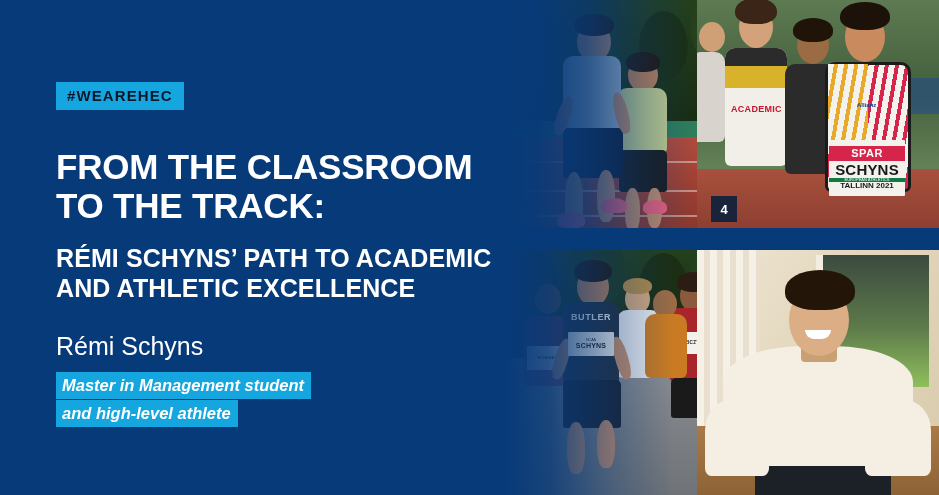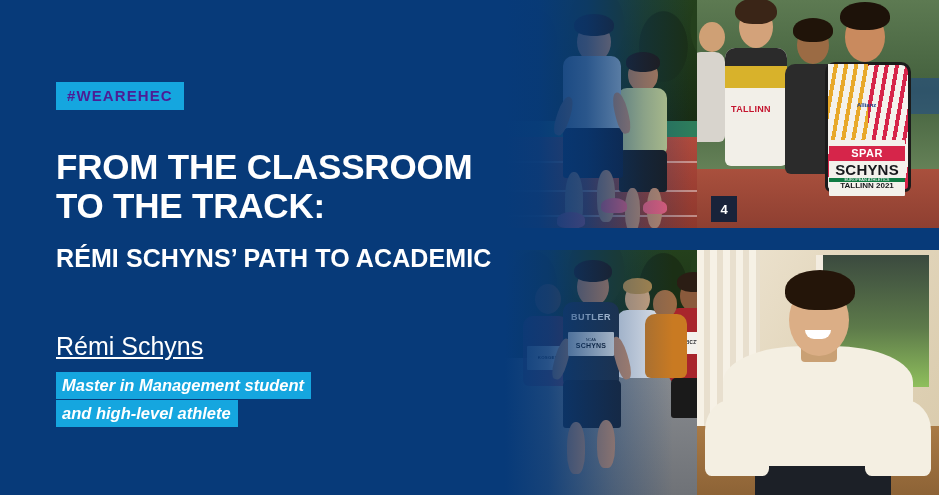--- a/index.html
+++ b/index.html
@@ -78,39 +78,39 @@
        background:repeating-linear-gradient(90deg,#f6f1e6,#f6f1e6 7px,#e8dfce 7px,#e8dfce 13px);}
   .desk{position:absolute;left:0;right:0;bottom:0;height:28%;
        background:linear-gradient(#a97a45,#8d6336);}
   .laptop{position:absolute;left:24%;bottom:0;width:56%;height:13%;
        background:#1c2027;border-radius:3px 3px 0 0;}
   .sweater{position:absolute;background:#f4efe2;border-radius:42% 42% 0 0 / 30% 30% 0 0;}
 
   
   .tag{
     position:absolute;left:56px;top:82px;
-    background:#15A6DF;color:#4c1d95;
+    background:#15A6DF;color:#0f172a;
     font-weight:bold;font-size:15px;letter-spacing:1.1px;
     padding:6px 11px 7px 11px;line-height:1;
   }
   .title{
     position:absolute;left:56px;top:148px;width:450px;
     color:#fff;font-weight:bold;font-size:35px;line-height:1.11;
     letter-spacing:-.2px;
     font-stretch:condensed;
     text-transform:uppercase;
   }
   .subtitle{
     position:absolute;left:56px;top:243px;width:450px;
     color:#fff;font-weight:bold;font-size:25px;line-height:1.2;
     letter-spacing:.1px;text-transform:uppercase;
   }
   .author{
     position:absolute;left:56px;top:333px;
-    color:#fff;font-size:25px;font-weight:normal;line-height:1.1;text-decoration:underline;
+    color:#fff;font-size:25px;font-weight:normal;line-height:1.1;
   }
   .role{position:absolute;left:56px;top:372px;width:330px;}
   .role span{
     display:table;background:#15A6DF;color:#fff;
     font-style:italic;font-weight:bold;font-size:16.5px;line-height:1.28;
     padding:3px 7px 3px 6px;margin-bottom:1px;white-space:nowrap;
   }
 </style>
 </head>
 <body>
@@ -200,21 +200,21 @@
         <div style="position:absolute;left:0;right:0;top:34%;height:16%;background:#1f4b8e;opacity:.55;"></div>
         <div style="position:absolute;left:0;right:0;bottom:0;height:26%;background:linear-gradient(#a9503d,#8e3f31);"></div>
 
         <div class="vest" style="left:-6px;top:52px;width:34px;height:90px;background:#d8d4cd;"></div>
         <div class="head" style="left:2px;top:22px;width:26px;height:30px;background:#cfa075;"></div>
 
         <div class="head" style="left:42px;top:6px;width:34px;height:42px;background:#d3a27a;"></div>
         <div class="hair" style="left:38px;top:-2px;width:42px;height:26px;background:#3a2517;"></div>
         <div class="vest" style="left:28px;top:48px;width:62px;height:118px;background:#f2efe8;"></div>
         <div style="position:absolute;left:28px;top:48px;width:62px;height:40px;background:linear-gradient(#2b2b2b 0 46%,#d8b22b 46% 100%);border-radius:10px 10px 0 0;"></div>
-        <div style="position:absolute;left:34px;top:104px;color:#c4142e;font-size:9px;font-weight:bold;letter-spacing:.3px;">TALLINN</div>
+        <div style="position:absolute;left:34px;top:104px;color:#c4142e;font-size:9px;font-weight:bold;letter-spacing:.3px;">ACADEMIC</div>
 
         <div class="head" style="left:100px;top:26px;width:32px;height:38px;background:#9b6b44;"></div>
         <div class="hair" style="left:96px;top:18px;width:40px;height:24px;background:#201409;"></div>
         <div class="vest" style="left:88px;top:64px;width:56px;height:110px;background:#2b2b2b;"></div>
 
         <div class="head" style="left:148px;top:12px;width:40px;height:50px;background:#c98a5e;"></div>
         <div class="hair" style="left:143px;top:2px;width:50px;height:28px;background:#1d1209;"></div>
         <div class="vest" style="left:128px;top:62px;width:86px;height:130px;background:
              repeating-linear-gradient(100deg,#f4f2ed 0 6px,#d6254a 6px 10px),
              #f4f2ed;border:3px solid #1b1b1b;box-sizing:border-box;"></div>
@@ -253,20 +253,21 @@
 
   <div class="tag">#WEAREHEC</div>
 
   <div class="title">
     <div>FROM THE CLASSROOM</div>
     <div>TO THE TRACK:</div>
   </div>
 
   <div class="subtitle">
     <div>RÉMI SCHYNS’ PATH TO ACADEMIC</div>
+    <div>AND ATHLETIC EXCELLENCE</div>
   </div>
 
   <div class="author">Rémi Schyns</div>
 
   <div class="role">
     <span>Master in Management student</span>
     <span>and high-level athlete</span>
   </div>
 
 </div>

